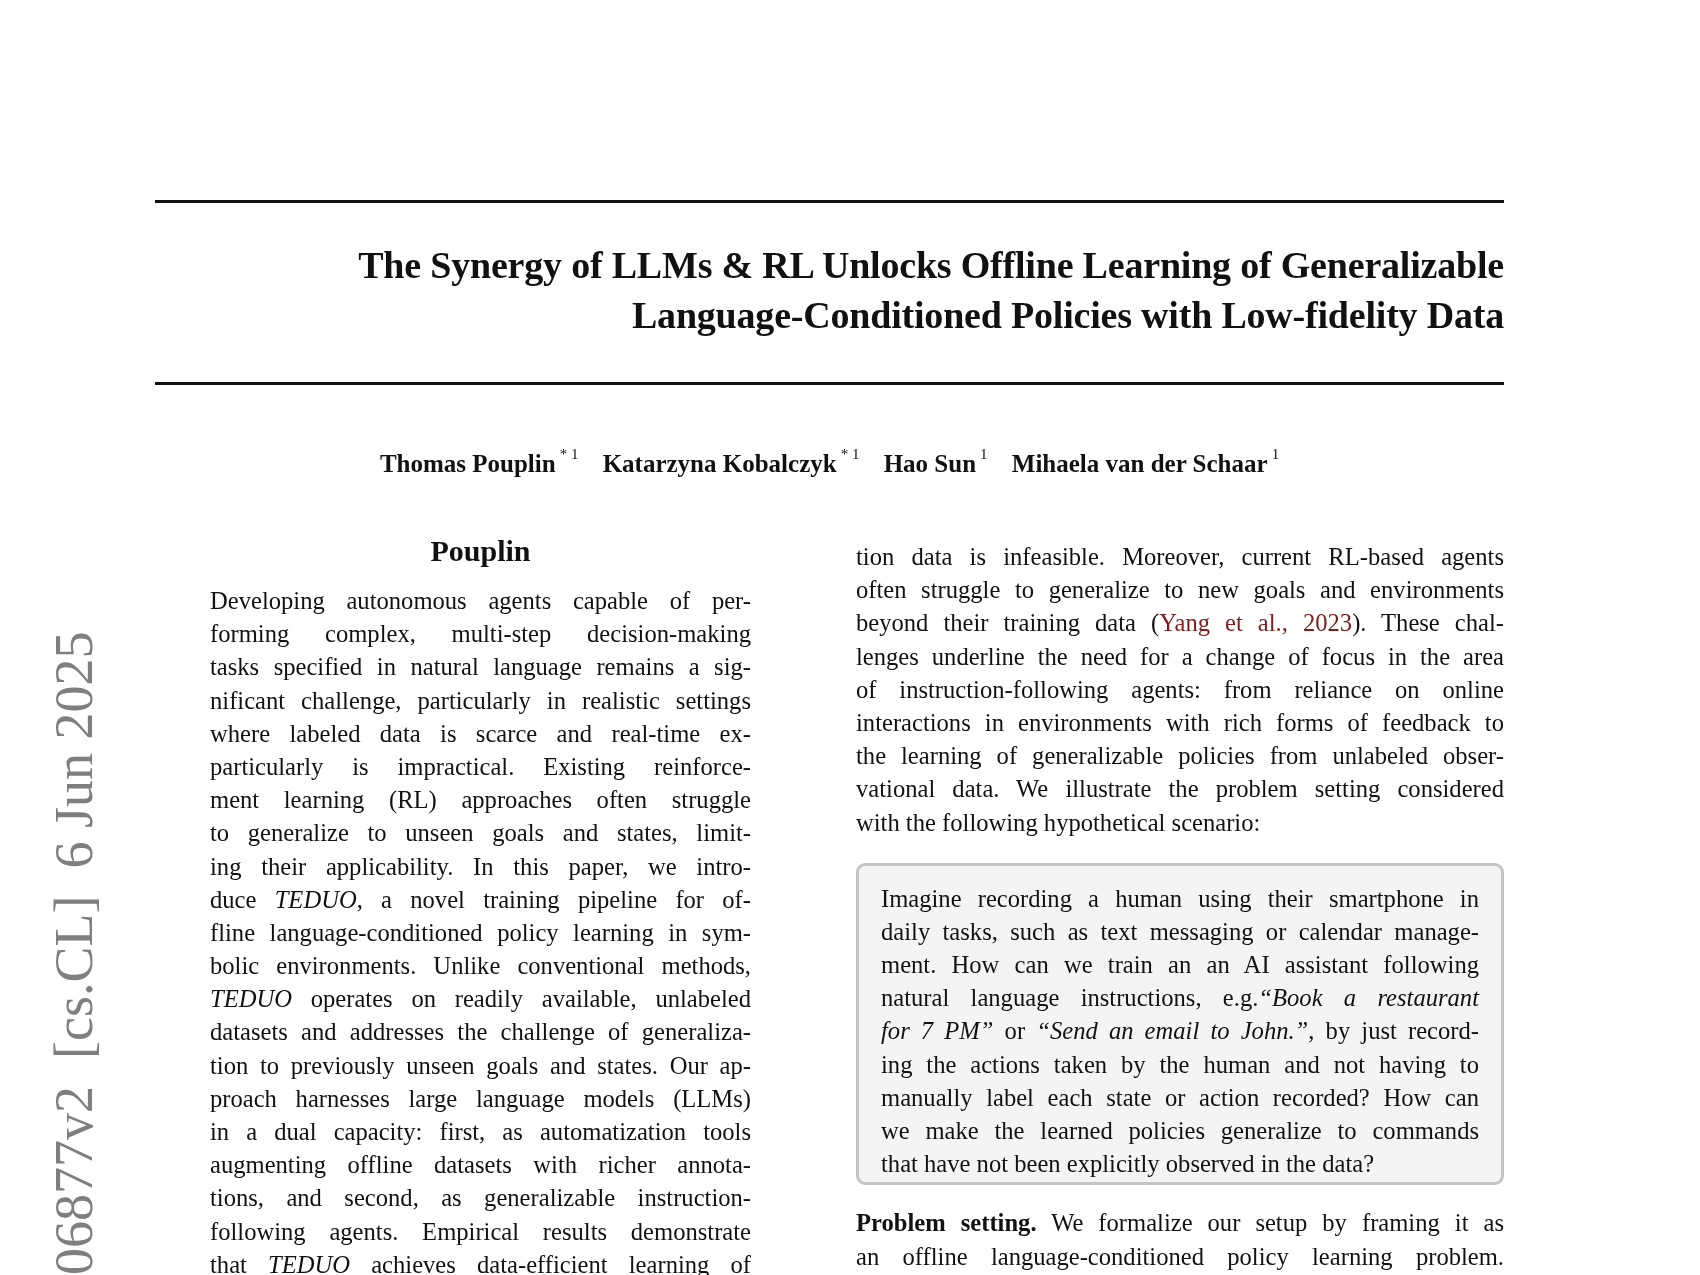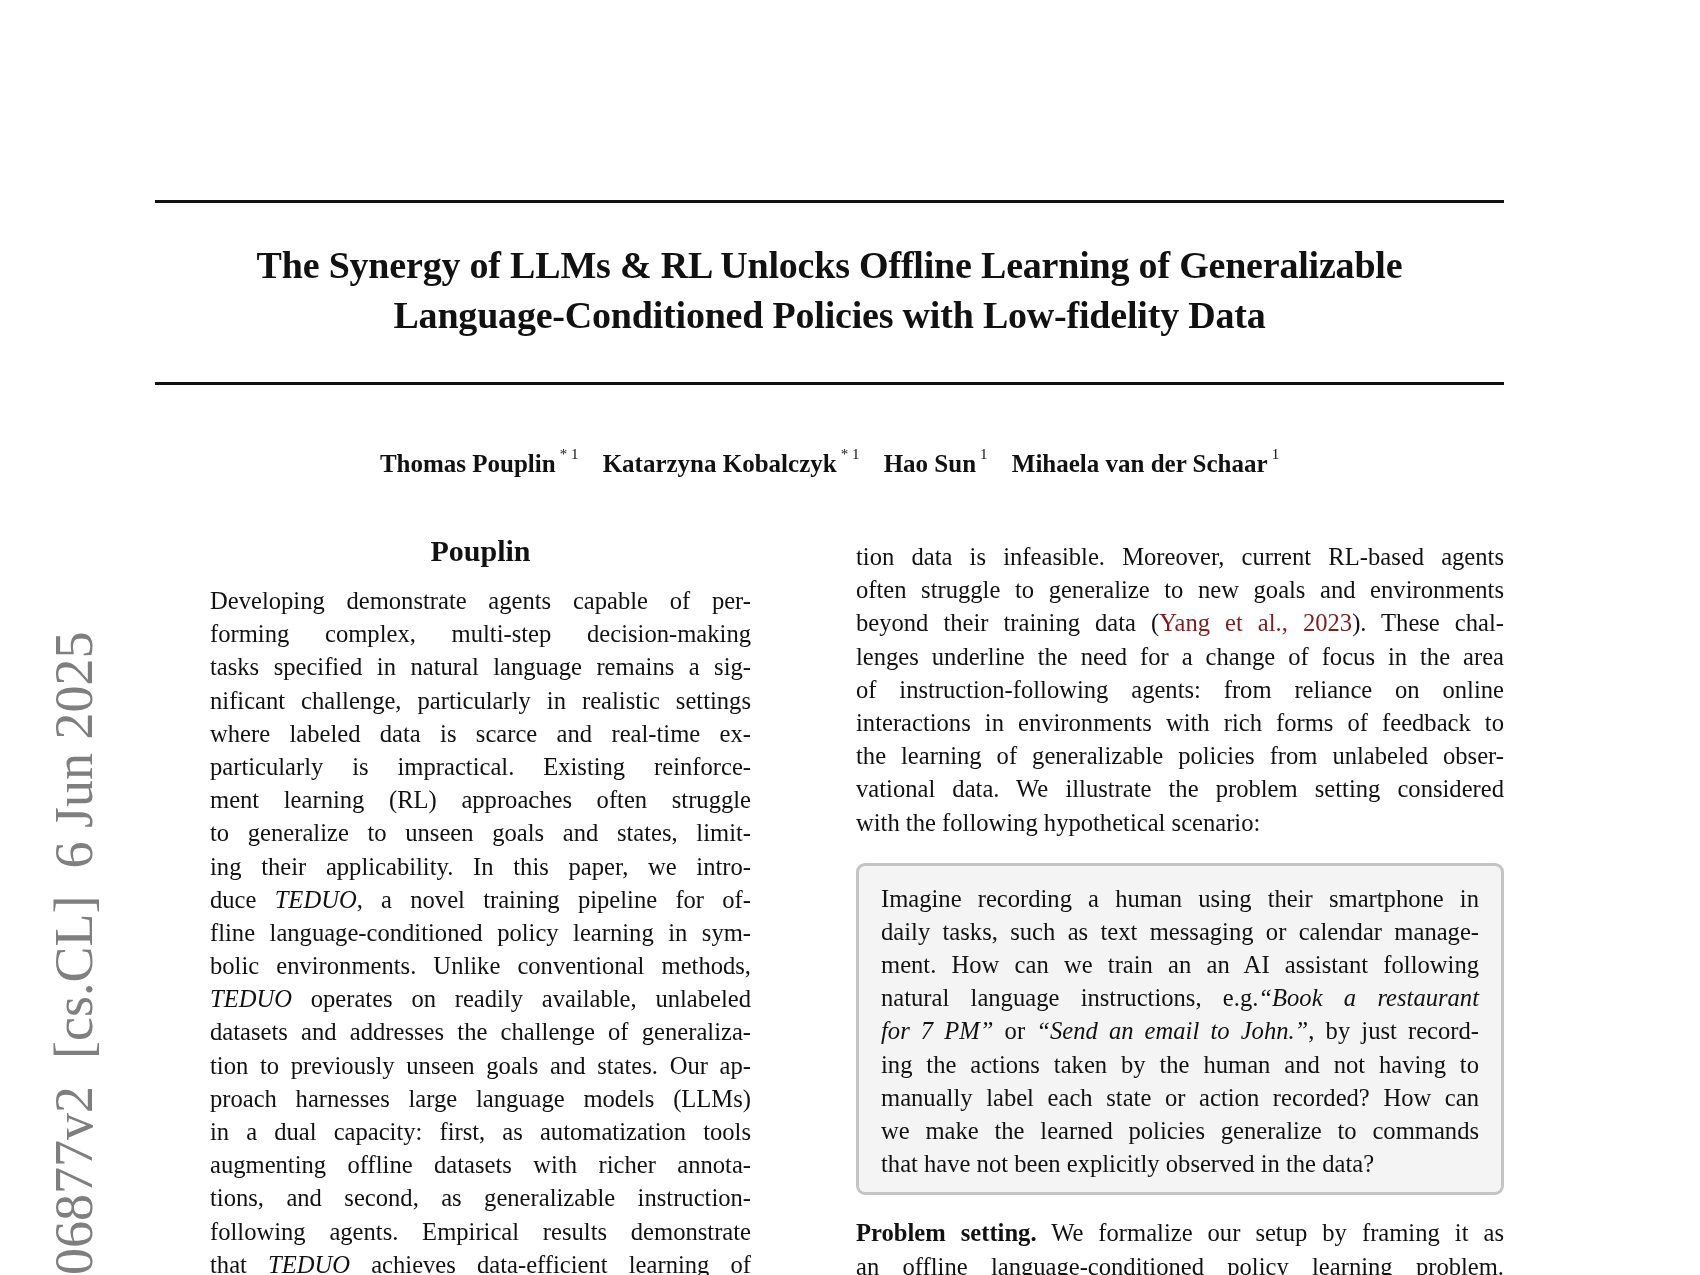--- a/index.html
+++ b/index.html
@@ -7,21 +7,21 @@
     width: 1700px; height: 1275px; overflow: hidden; position: relative;
     background: #ffffff; color: #111111;
     font-family: "Liberation Serif", "DejaVu Serif", serif;
   }
   .rule { position: absolute; left: 155px; width: 1349px; height: 3px; background: #111; }
   .rule.top { top: 200px; }
   .rule.bottom { top: 382px; }
 
   .title {
     position: absolute; left: 155px; width: 1349px; top: 240px;
-    text-align: center; font-weight: bold; font-size: 38px; line-height: 50px;
+    text-align: right; font-weight: bold; font-size: 38px; line-height: 50px;
     letter-spacing: -0.2px;
   }
   .title div { white-space: nowrap; }
 
   .authors {
     position: absolute; left: 155px; width: 1349px; top: 441px;
     text-align: center; font-weight: bold; font-size: 25px; line-height: 34px;
     white-space: nowrap;
   }
   .author { display: inline-block; margin: 0 9px; }
@@ -44,21 +44,21 @@
   .line { white-space: nowrap; text-align: justify; text-align-last: justify; height: 33.2px; }
   .line.last { text-align-last: left; }
   .cite { color: #7f1d1d; }
   em { font-style: italic; }
   .bold { font-weight: bold; }
 
   .callout {
     margin-top: 24px; margin-left: 0px;
     width: 648px; box-sizing: border-box;
     background: #f4f4f4; border: 3px solid #c4c4c4; border-radius: 9px;
-    padding: 16px 22px 12px 22px;
+    padding: 16px 22px 2px 22px;
   }
   .callout .para { font-size: 24.6px; line-height: 33.2px; }
 
   .problem { margin-top: 21px; }
 </style>
 </head>
 <body>
 
 <div class="stamp">06877v2  [cs.CL]  6 Jun 2025</div>
 
@@ -72,21 +72,21 @@
 <div class="authors">
   <span class="author"><span>Thomas Pouplin</span><sup>* 1</sup></span>
   <span class="author"><span>Katarzyna Kobalczyk</span><sup>* 1</sup></span>
   <span class="author"><span>Hao Sun</span><sup>1</sup></span>
   <span class="author"><span>Mihaela van der Schaar</span><sup>1</sup></span>
 </div>
 
 <div class="col-left">
   <div class="abstract-heading">Pouplin</div>
   <div class="para">
-    <div class="line">Developing demonstrate agents capable of per-</div>
+    <div class="line">Developing autonomous agents capable of per-</div>
     <div class="line">forming complex, multi-step decision-making</div>
     <div class="line">tasks specified in natural language remains a sig-</div>
     <div class="line">nificant challenge, particularly in realistic settings</div>
     <div class="line">where labeled data is scarce and real-time ex-</div>
     <div class="line">particularly is impractical. Existing reinforce-</div>
     <div class="line">ment learning (RL) approaches often struggle</div>
     <div class="line">to generalize to unseen goals and states, limit-</div>
     <div class="line">ing their applicability.  In this paper, we intro-</div>
     <div class="line"><span>duce </span><em>TEDUO</em><span>, a novel training pipeline for of-</span></div>
     <div class="line">fline language-conditioned policy learning in sym-</div>

